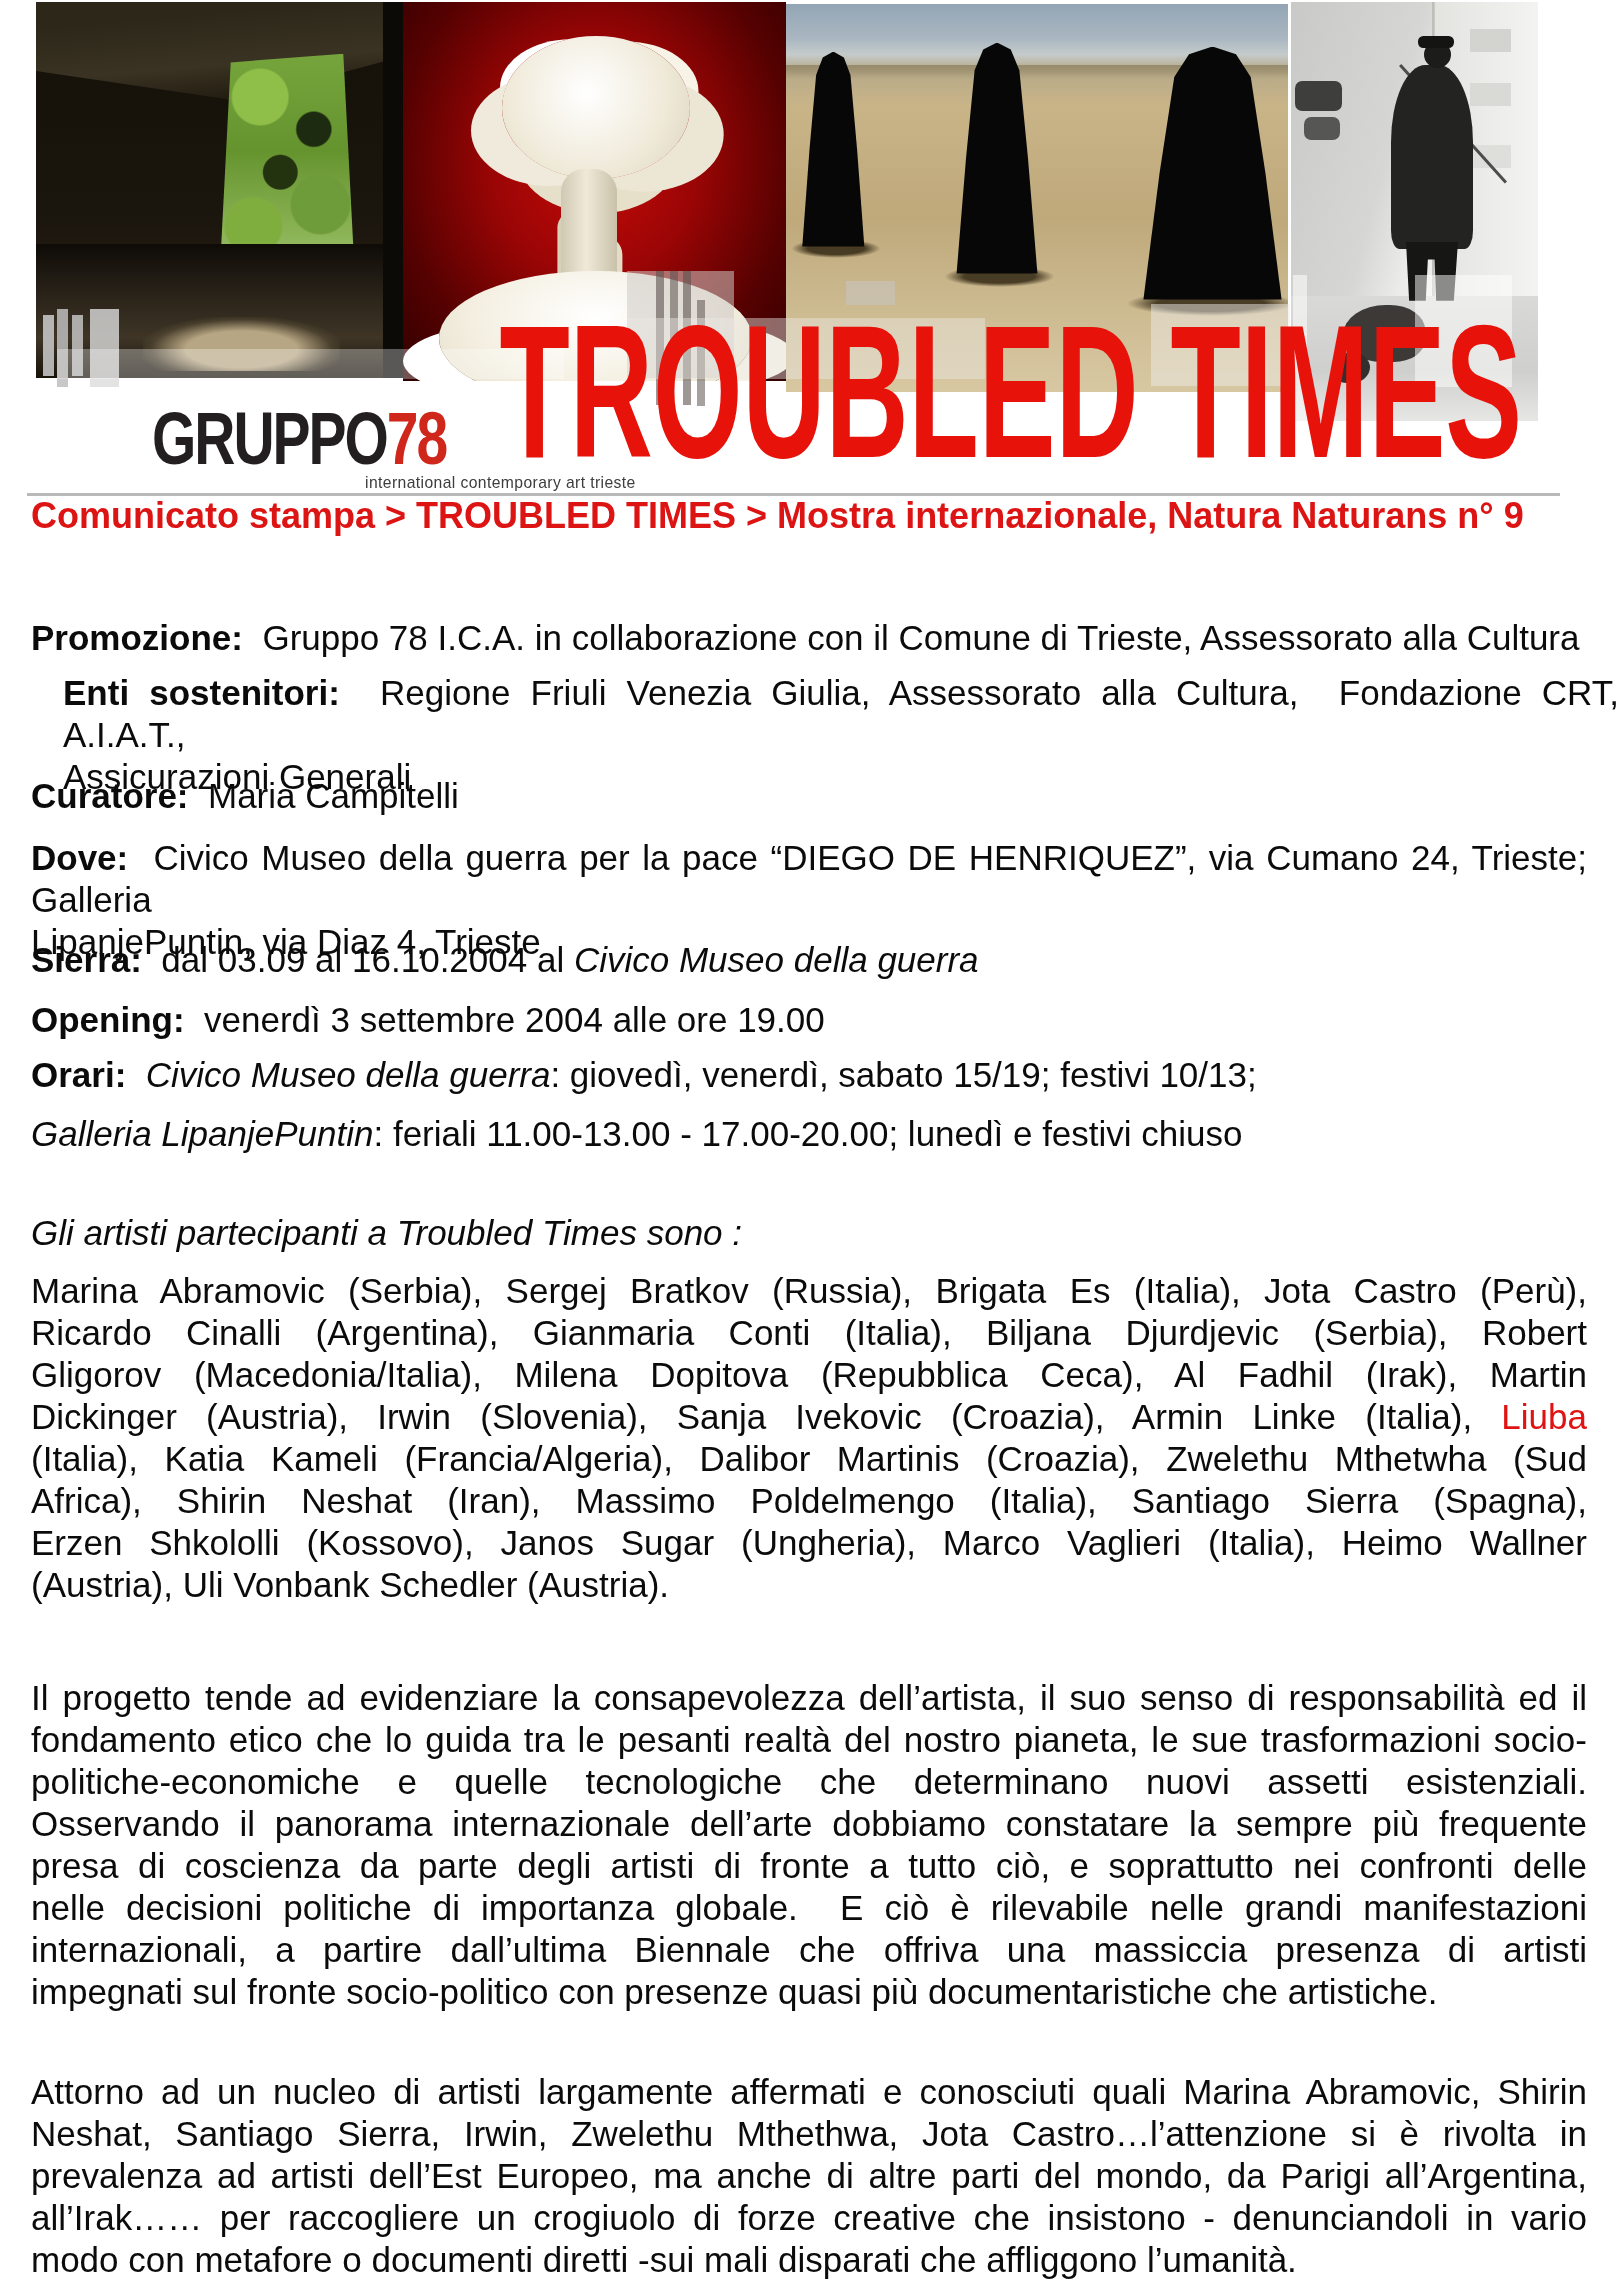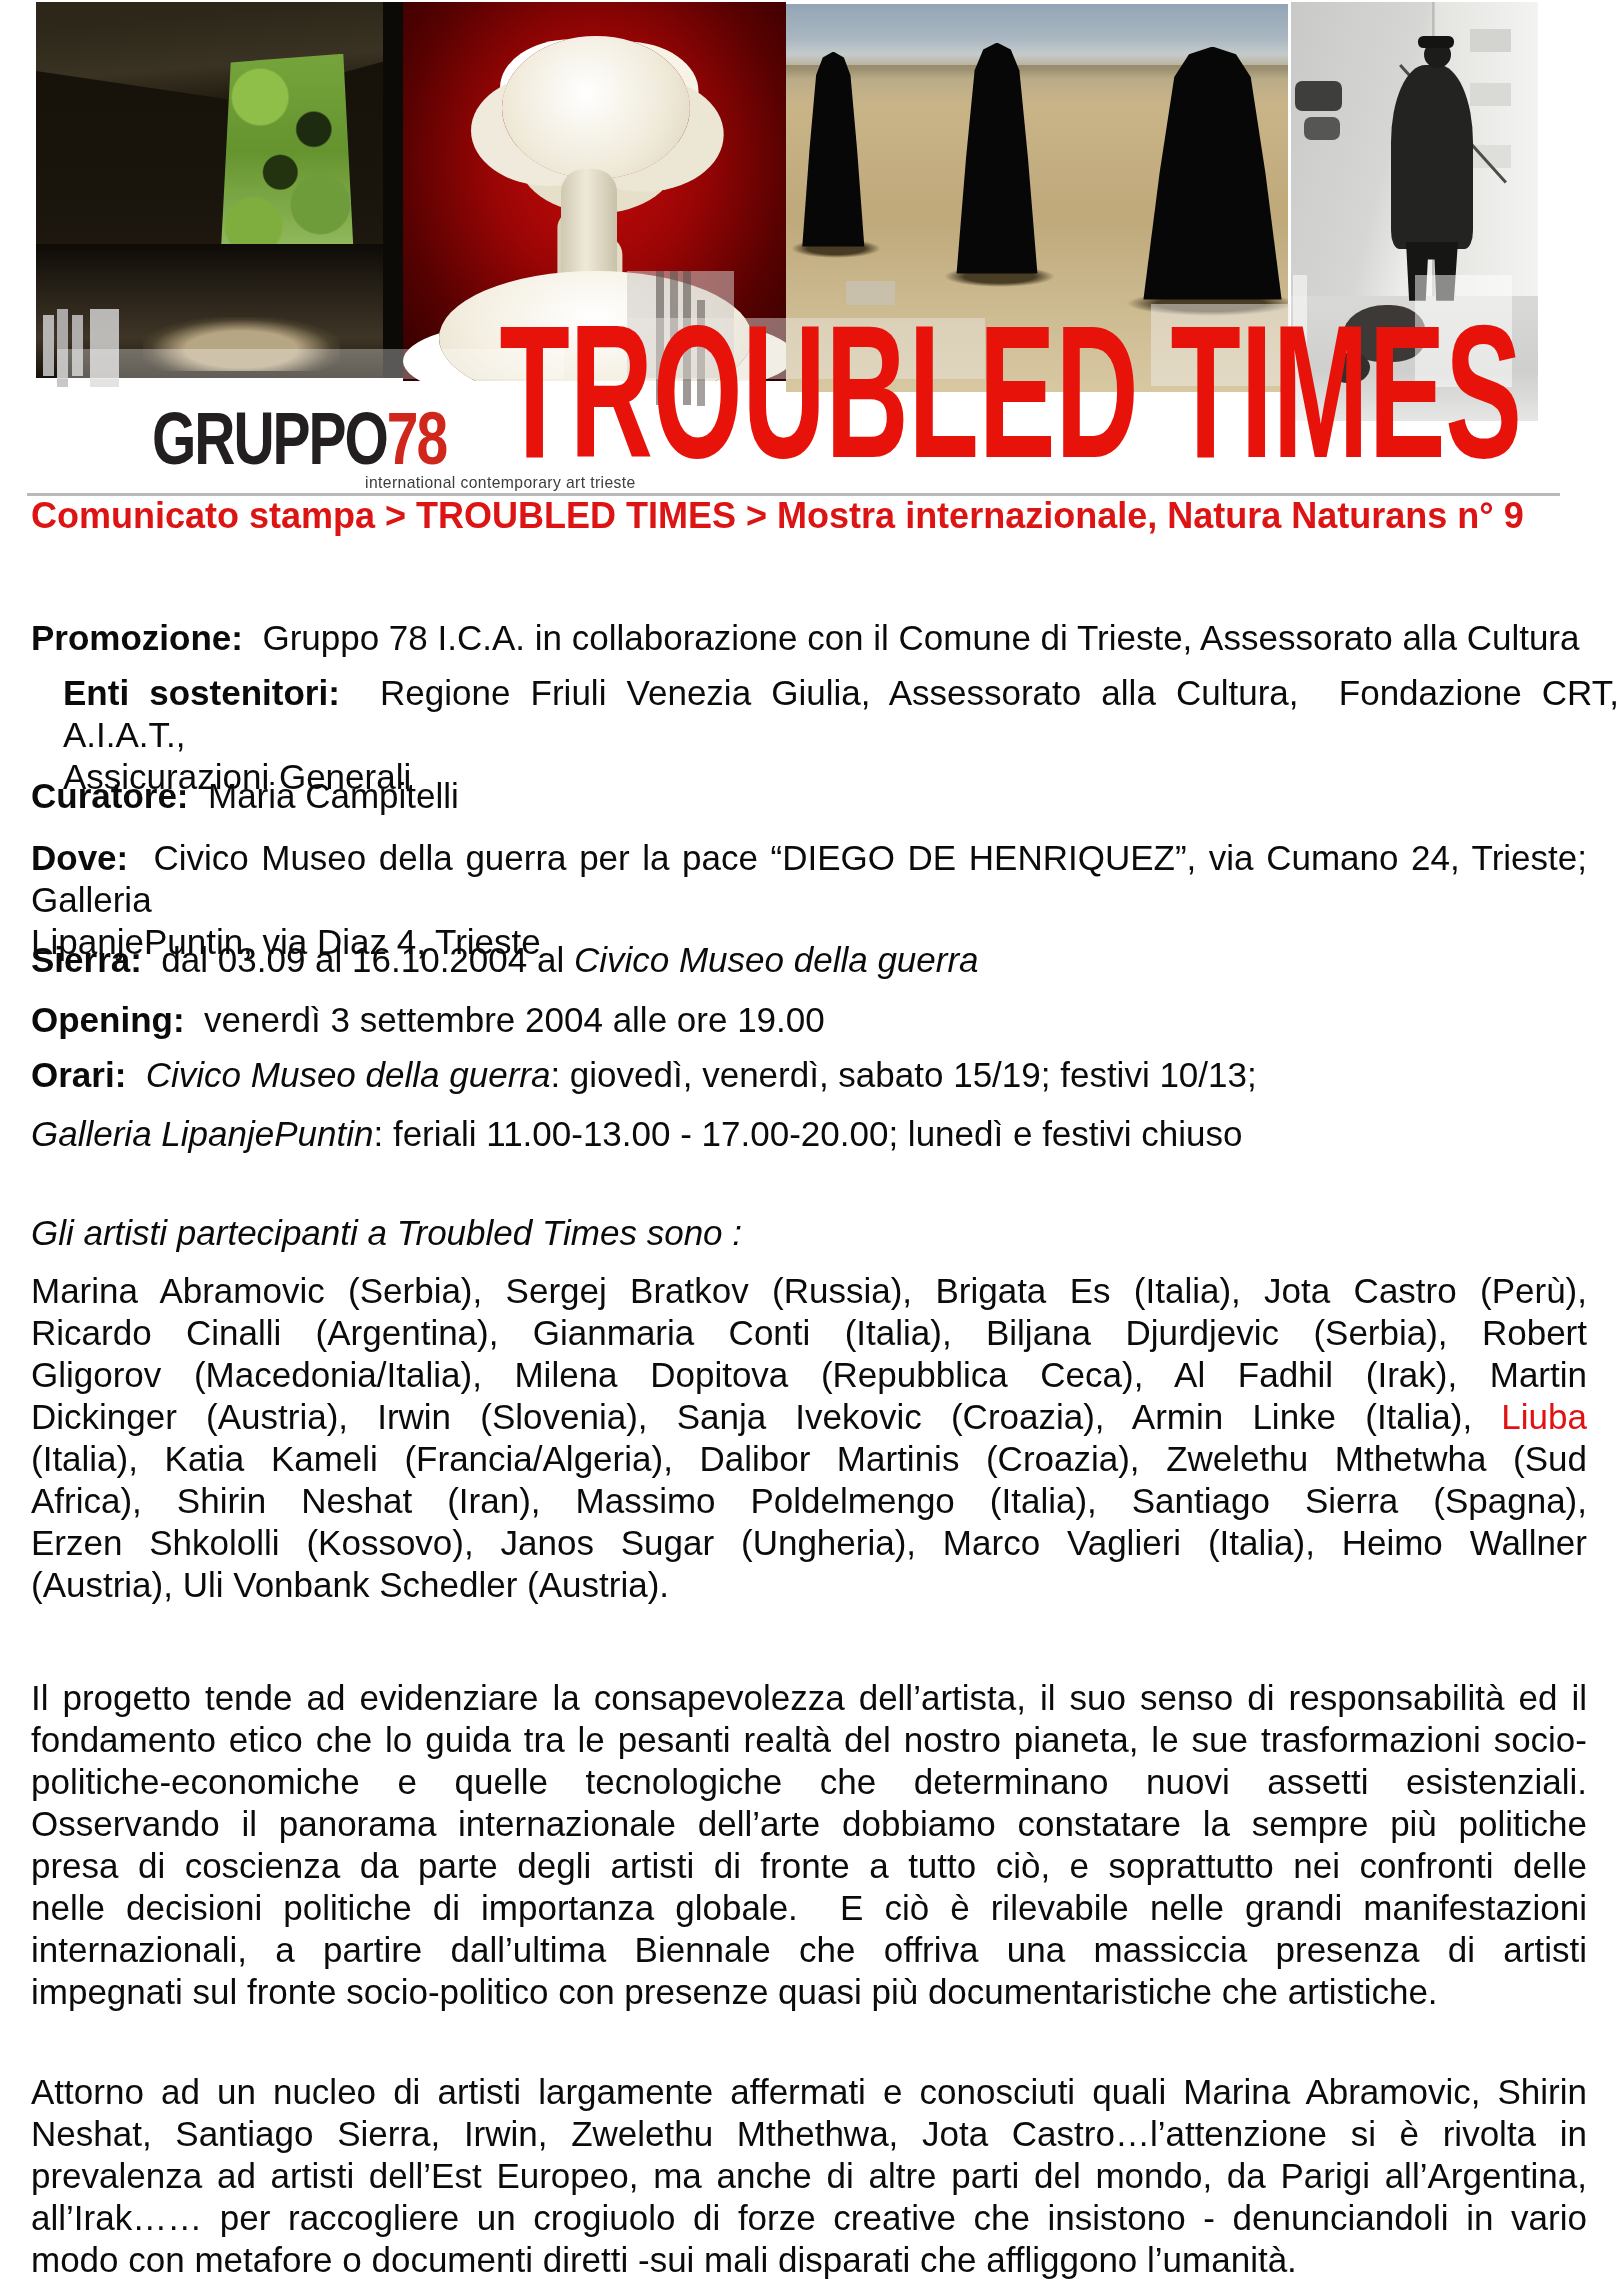--- a/index.html
+++ b/index.html
@@ -212,21 +212,21 @@
     <div class="tline"><span>Dickinger (Austria), Irwin (Slovenia), Sanja Ivekovic (Croazia), Armin Linke (Italia), </span><span class="r">Liuba</span></div>
     <div class="tline"><span>(Italia), Katia Kameli (Francia/Algeria), Dalibor Martinis (Croazia), Zwelethu Mthetwha (Sud</span></div>
     <div class="tline"><span>Africa), Shirin Neshat (Iran), Massimo Poldelmengo (Italia), Santiago Sierra (Spagna),</span></div>
     <div class="tline"><span>Erzen Shkololli (Kossovo), Janos Sugar (Ungheria), Marco Vaglieri (Italia), Heimo Wallner</span></div>
     <div class="tline last"><span>(Austria), Uli Vonbank Schedler (Austria).</span></div>
   </div>
 <div class="blk t-para1">
     <div class="tline"><span>Il progetto tende ad evidenziare la consapevolezza dell’artista, il suo senso di responsabilità ed il</span></div>
     <div class="tline"><span>fondamento etico che lo guida tra le pesanti realtà del nostro pianeta, le sue trasformazioni socio-</span></div>
     <div class="tline"><span>politiche-economiche e quelle tecnologiche che determinano nuovi assetti esistenziali.</span></div>
-    <div class="tline"><span>Osservando il panorama internazionale dell’arte dobbiamo constatare la sempre più politiche</span></div>
+    <div class="tline"><span>Osservando il panorama internazionale dell’arte dobbiamo constatare la sempre più frequente</span></div>
     <div class="tline"><span>presa di coscienza da parte degli artisti di fronte a tutto ciò, e soprattutto nei confronti delle</span></div>
     <div class="tline"><span>nelle decisioni politiche di importanza globale. &nbsp;E ciò è rilevabile nelle grandi manifestazioni</span></div>
     <div class="tline"><span>internazionali, a partire dall’ultima Biennale che offriva una massiccia presenza di artisti</span></div>
     <div class="tline last"><span>impegnati sul fronte socio-politico con presenze quasi più documentaristiche che artistiche.</span></div>
   </div>
 <div class="blk t-para2">
     <div class="tline"><span>Attorno ad un nucleo di artisti largamente affermati e conosciuti quali Marina Abramovic, Shirin</span></div>
     <div class="tline"><span>Neshat, Santiago Sierra, Irwin, Zwelethu Mthethwa, Jota Castro…l’attenzione si è rivolta in</span></div>
     <div class="tline"><span>prevalenza ad artisti dell’Est Europeo, ma anche di altre parti del mondo, da Parigi all’Argentina,</span></div>
     <div class="tline"><span>all’Irak…… per raccogliere un crogiuolo di forze creative che insistono - denunciandoli in vario</span></div>

